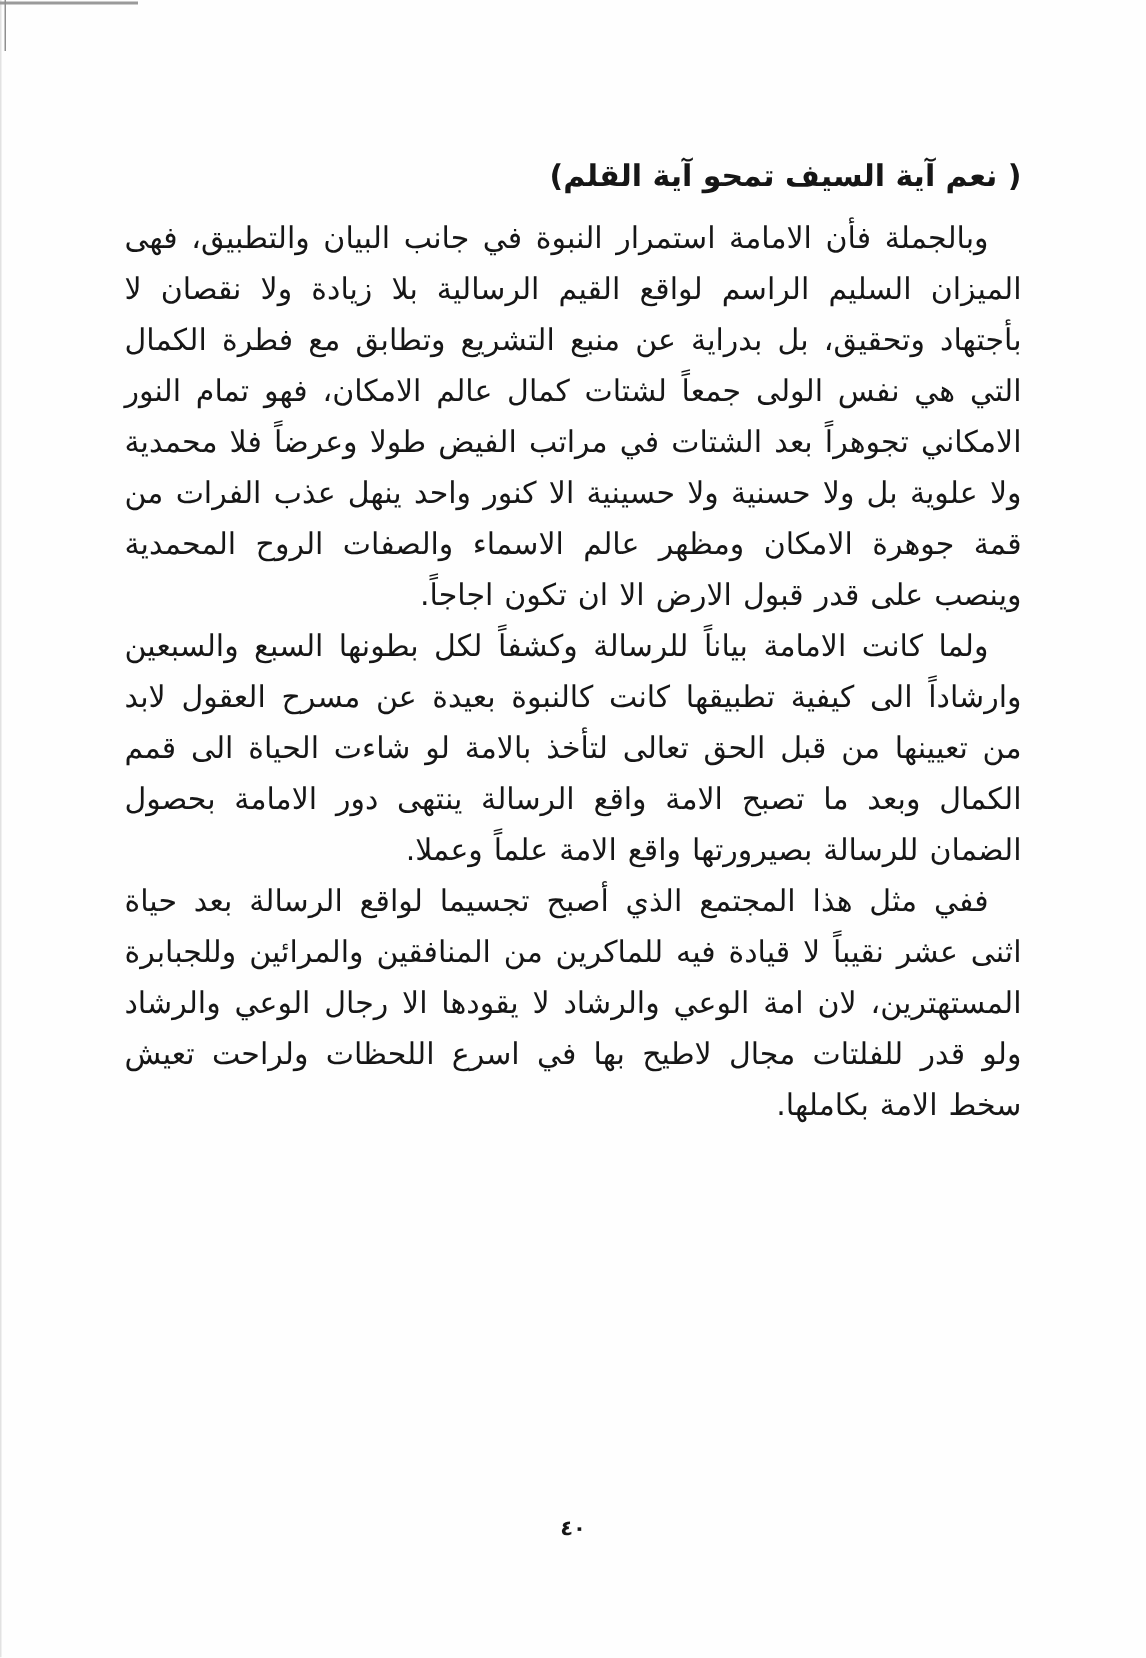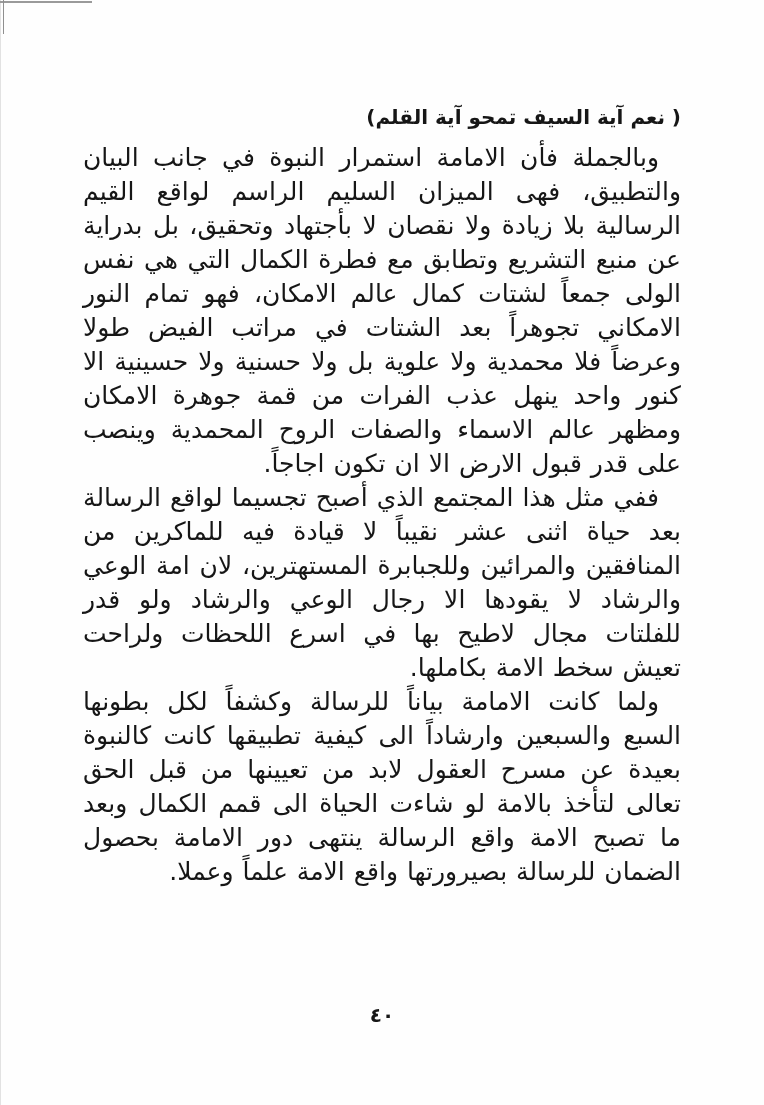--- a/index.html
+++ b/index.html
@@ -46,49 +46,49 @@
     box-sizing: border-box;
   }
   .heading {
     font-size: 20px;
     font-weight: 700;
     line-height: 34px;
     margin: 0 0 7px 0;
     letter-spacing: 0;
   }
   .para {
-    font-size: 25px;
+    font-size: 20px;
     line-height: 34px;
     margin: 0;
     text-align: justify;
     text-indent: 22px;
     word-spacing: 1px;
   }
   .page-number {
     position: absolute;
     bottom: 78px;
     left: 0;
     right: 0;
     text-align: center;
-    font-size: 20px;
+    font-size: 14px;
     font-weight: 700;
   }
 </style>
 </head>
 <body>
 
 <div class="scan-edge"></div>
 <div class="scan-artifact-top"></div>
 <div class="scan-artifact-left"></div>
 
 <div class="page">
   <h1 class="heading">( نعم آية السيف تمحو آية القلم)</h1>
 
   <p class="para">وبالجملة فأن الامامة استمرار النبوة في جانب البيان والتطبيق، فهى الميزان السليم الراسم لواقع القيم الرسالية بلا زيادة ولا نقصان لا بأجتهاد وتحقيق، بل بدراية عن منبع التشريع وتطابق مع فطرة الكمال التي هي نفس الولى جمعاً لشتات كمال عالم الامكان، فهو تمام النور الامكاني تجوهراً بعد الشتات في مراتب الفيض طولا وعرضاً فلا محمدية ولا علوية بل ولا حسنية ولا حسينية الا كنور واحد ينهل عذب الفرات من قمة جوهرة الامكان ومظهر عالم الاسماء والصفات الروح المحمدية وينصب على قدر قبول الارض الا ان تكون اجاجاً.</p>
 
+  <p class="para">ولما كانت الامامة بياناً للرسالة وكشفاً لكل بطونها السبع والسبعين وارشاداً الى كيفية تطبيقها كانت كالنبوة بعيدة عن مسرح العقول لابد من تعيينها من قبل الحق تعالى لتأخذ بالامة لو شاءت الحياة الى قمم الكمال وبعد ما تصبح الامة واقع الرسالة ينتهى دور الامامة بحصول الضمان للرسالة بصيرورتها واقع الامة علماً وعملا.</p>
+
   <p class="para">ففي مثل هذا المجتمع الذي أصبح تجسيما لواقع الرسالة بعد حياة اثنى عشر نقيباً لا قيادة فيه للماكرين من المنافقين والمرائين وللجبابرة المستهترين، لان امة الوعي والرشاد لا يقودها الا رجال الوعي والرشاد ولو قدر للفلتات مجال لاطيح بها في اسرع اللحظات ولراحت تعيش سخط الامة بكاملها.</p>
-
-  <p class="para">ولما كانت الامامة بياناً للرسالة وكشفاً لكل بطونها السبع والسبعين وارشاداً الى كيفية تطبيقها كانت كالنبوة بعيدة عن مسرح العقول لابد من تعيينها من قبل الحق تعالى لتأخذ بالامة لو شاءت الحياة الى قمم الكمال وبعد ما تصبح الامة واقع الرسالة ينتهى دور الامامة بحصول الضمان للرسالة بصيرورتها واقع الامة علماً وعملا.</p>
 
 
 </div>
 
 <div class="page-number">٤٠</div>
 
 </body></html>

